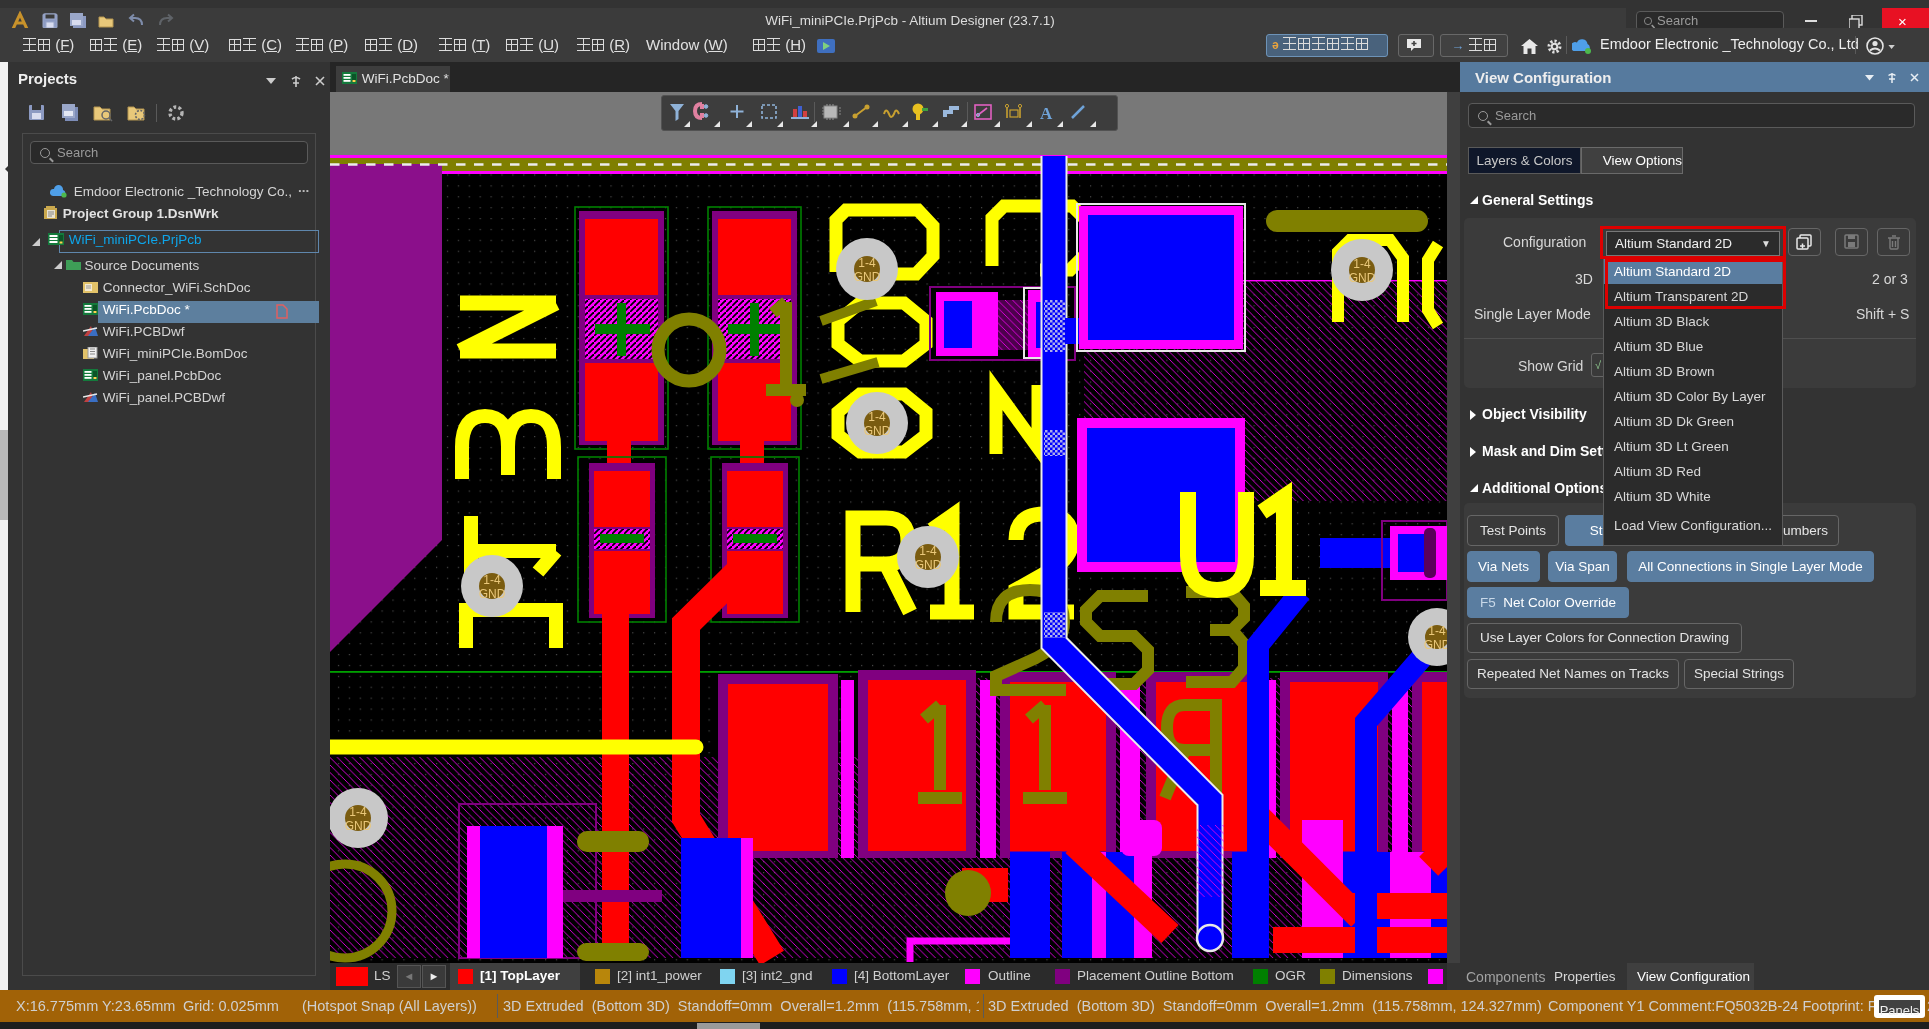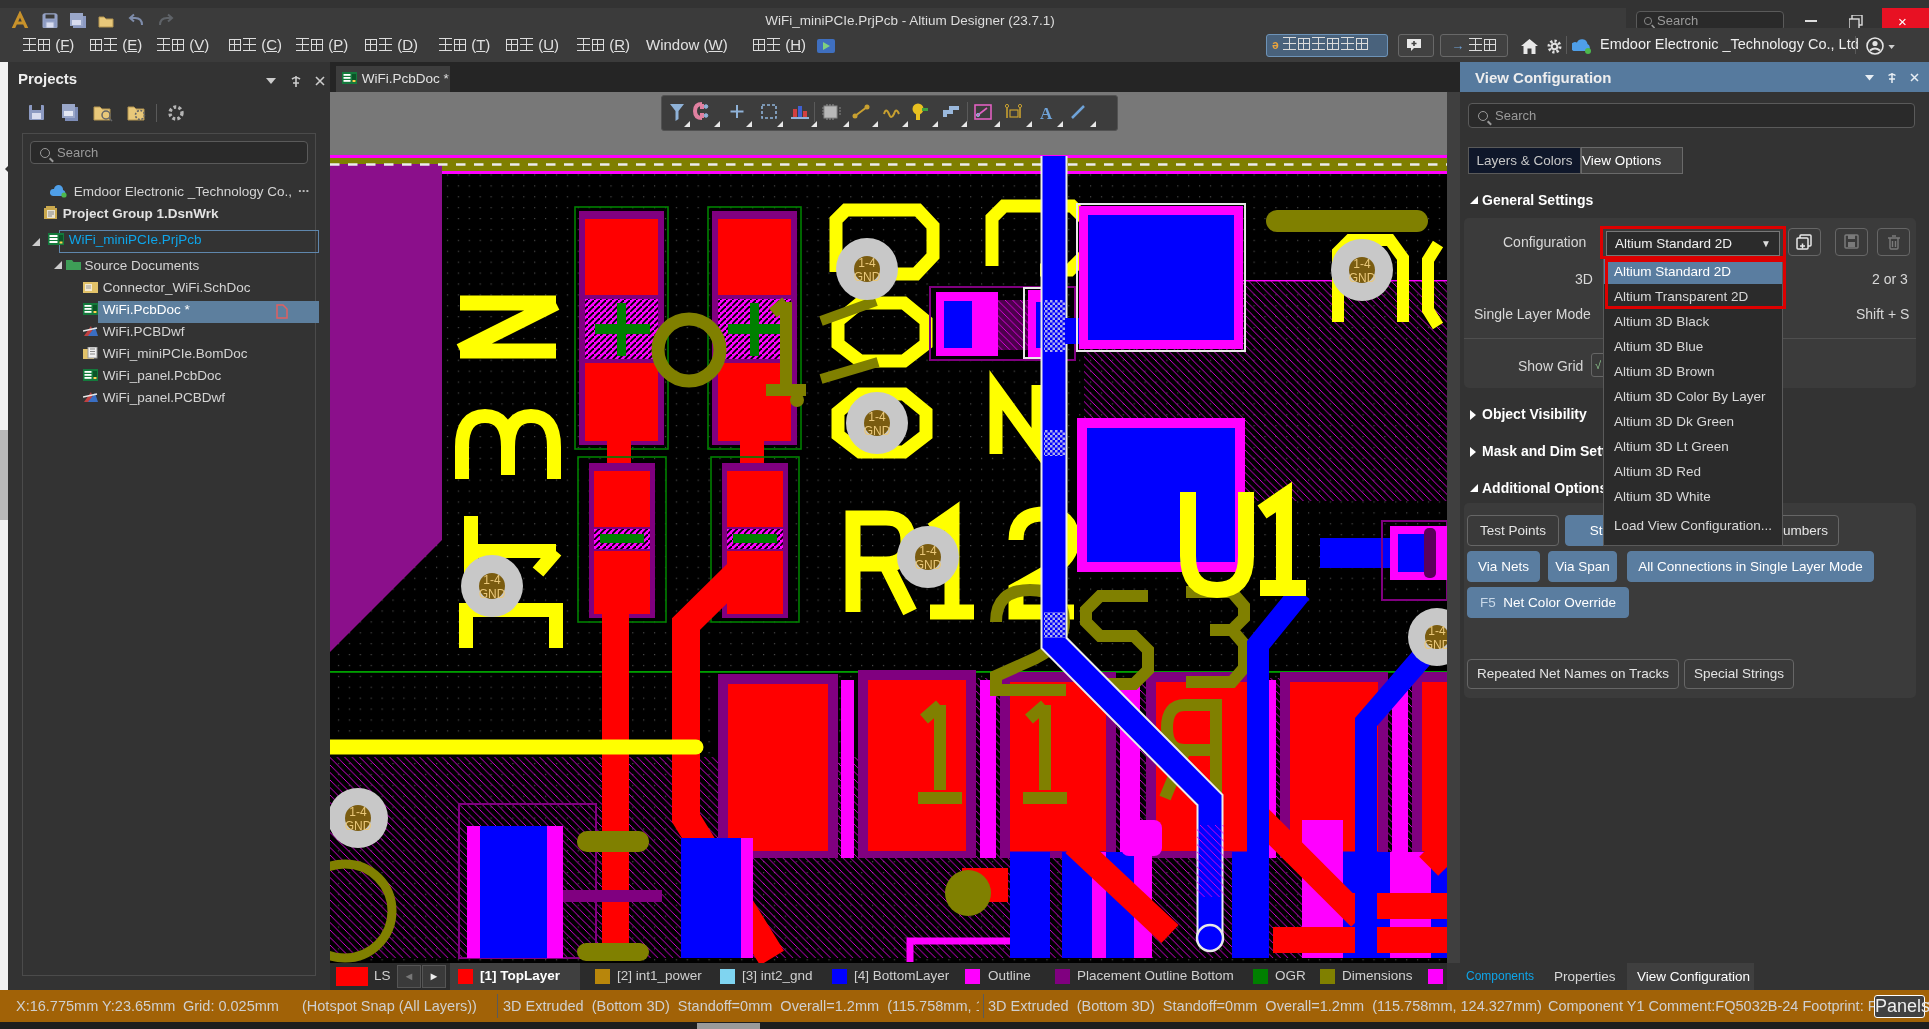--- a/index.html
+++ b/index.html
@@ -545,21 +545,21 @@
  <div id="vchead">
       <span class="ph" style="position:absolute;left:15px;top:7px">View Configuration</span>
   <svg class="ico" style="left:405px;top:11px" width="55" height="11">
         <path d="M0,2 l4.5,5.5 l4.5,-5.5 Z" fill="#e8eef4"></path>
         <path d="M27,0 v6 M24,6 h6 M27,6 v4 M23.5,2.5 q3.5,-2.5 7,0" stroke="#e8eef4" stroke-width="1.5" fill="none"></path>
         <path d="M46,1 l7,7 M53,1 l-7,7" stroke="#e8eef4" stroke-width="1.5"></path>
       </svg>
  </div>
  <div class="srch" style="left:8px;top:41px;width:447px;height:25px;line-height:23px"><span class="mag"></span>Search</div>
  <div class="abs" style="left:8px;top:85px;width:113px;height:27px;background:#0f172a;border:1px solid #5a5a5a;color:#c8c8c8;font-size:13.5px;text-align:center;line-height:25px">Layers &amp; Colors</div>
- <div class="abs" style="left:121px;top:85px;width:102px;height:27px;background:#404040;border:1px solid #6a6a6a;color:#fff;font-size:13.5px;text-align:left;line-height:25px">View Options</div>
+ <div class="abs" style="left:121px;top:85px;width:102px;height:27px;background:#404040;border:1px solid #6a6a6a;color:#fff;font-size:13.5px;text-align:right;line-height:25px">View Options</div>
  <div class="abs" style="left:10px;top:130px;color:#fff;font-weight:bold;font-size:14px"><span class="triw"></span>General Settings</div>
  <div class="abs" style="left:4px;top:156px;width:452px;height:170px;background:#3b3b3b;border-radius:5px"></div>
  <div class="abs" style="left:43px;top:172px;color:#d8d8d8;font-size:14px">Configuration</div>
  <div class="btn" style="left:328px;top:166px;width:33px;height:28px"><svg width="18" height="16" style="margin-top:5px">
         <rect x="4" y="1" width="11" height="11" rx="1" fill="none" stroke="#e8e8e8" stroke-width="1.5"></rect>
         <rect x="1" y="4" width="11" height="11" rx="1" fill="#3a3a3a" stroke="#e8e8e8" stroke-width="1.5"></rect>
         <path d="M6.5,9.5 v5 M4,12 h5" stroke="#e8e8e8" stroke-width="1.5"></path>
       </svg></div>
  <div class="btn" style="left:375px;top:166px;width:33px;height:28px"><svg width="16" height="16" style="margin-top:5px">
         <rect x="1" y="1" width="13" height="13" rx="1" fill="none" stroke="#7a7a7a" stroke-width="1.5"></rect>
@@ -580,51 +580,52 @@
  <div class="abs" style="left:10px;top:381px;color:#fff;font-weight:bold;font-size:14px"><span class="trir"></span>Mask and Dim Settin</div>
  <div class="abs" style="left:10px;top:418px;color:#fff;font-weight:bold;font-size:14px"><span class="triw"></span>Additional Options</div>
  <div class="abs" style="left:4px;top:441px;width:452px;height:195px;background:#3b3b3b;border-radius:5px"></div>
  <div class="btn" style="left:7px;top:453px;width:92px;height:31px;line-height:29px">Test Points</div>
  <div class="btnb" style="left:105px;top:453px;width:88px;height:31px;line-height:29px">Status</div>
  <div class="btn" style="left:240px;top:453px;width:139px;height:31px;line-height:29px;text-align:right;padding-right:10px">umbers</div>
  <div class="btnb" style="left:7px;top:489px;width:73px;height:31px;line-height:29px">Via Nets</div>
  <div class="btnb" style="left:88px;top:489px;width:69px;height:31px;line-height:29px">Via Span</div>
  <div class="btnb" style="left:167px;top:489px;width:247px;height:31px;line-height:29px">All Connections in Single Layer Mode</div>
  <div class="btnb" style="left:7px;top:525px;width:162px;height:31px;line-height:29px"><span style="color:#c8d8e8">F5</span>&nbsp; Net Color Override</div>
+ <div class="btn" style="left:7px;top:561px;width:275px;height:30px;line-height:28px">Use Layer Colors for Connection Drawing</div>
  <div class="btn" style="left:7px;top:597px;width:212px;height:30px;line-height:28px">Repeated Net Names on Tracks</div>
  <div class="btn" style="left:224px;top:597px;width:110px;height:30px;line-height:28px">Special Strings</div>
  <div class="abs" style="left:146px;top:169px;width:174px;height:25px;background:#2b2b2b;border:1px solid #777;color:#f0f0f0;font-size:13.5px;line-height:23px;padding-left:8px">Altium Standard 2D<span style="position:absolute;right:8px;top:0px;color:#ddd;font-size:10px">▼</span></div>
  <div class="abs" style="left:143px;top:196px;width:180px;height:288px;background:#2b2b2b;border:1px solid #5a5a5a">
   <div class="ddi" style="background:#5a7da0;color:#fff">Altium Standard 2D</div>
   <div class="ddi">Altium Transparent 2D</div>
   <div class="ddi">Altium 3D Black</div>
   <div class="ddi">Altium 3D Blue</div>
   <div class="ddi">Altium 3D Brown</div>
   <div class="ddi">Altium 3D Color By Layer</div>
   <div class="ddi">Altium 3D Dk Green</div>
   <div class="ddi">Altium 3D Lt Green</div>
   <div class="ddi">Altium 3D Red</div>
   <div class="ddi">Altium 3D White</div>
   <div class="ddi" style="margin-top:4px">Load View Configuration...</div>
  </div>
  <div class="abs" style="left:140px;top:164px;width:186px;height:33px;border:3px solid #dd0000"></div>
  <div class="abs" style="left:145px;top:197px;width:181px;height:50px;border:3px solid #dd0000"></div>
 </div>
 <div class="abs" style="left:1447px;top:963px;width:482px;height:27px;background:#333"></div>
-<div class="abs" style="left:1466px;top:969px;color:#0ea5e9;font-size:12px">Components</div>
+<div class="abs" style="left:1466px;top:969px;color:#a3a3a3;font-size:14px">Components</div>
 <div class="abs" style="left:1554px;top:969px;color:#d8d8d8;font-size:13.5px">Properties</div>
 <div class="abs" style="left:1627px;top:963px;width:127px;height:27px;background:#3f3f3f"></div>
 <div class="abs" style="left:1637px;top:969px;color:#fff;font-size:13.5px">View Configuration</div>
 <div id="status">
  <div class="abs" style="left:16px;top:8px">X:16.775mm Y:23.65mm</div>
  <div class="abs" style="left:183px;top:8px">Grid: 0.025mm</div>
  <div class="abs" style="left:302px;top:8px">(Hotspot Snap (All Layers))</div>
  <div class="abs" style="left:983px;top:4px;width:1px;height:24px;background:#5a5a5a"></div>
  <div class="abs" style="left:497px;top:4px;width:1px;height:24px;background:#5a5a5a"></div>
  <div class="abs" style="left:503px;top:8px;width:476px;overflow:hidden;white-space:nowrap">3D Extruded&nbsp; (Bottom 3D)&nbsp; Standoff=0mm&nbsp; Overall=1.2mm&nbsp; (115.758mm, 124.327mm)</div>
  <div class="abs" style="left:988px;top:8px;white-space:nowrap">3D Extruded&nbsp; (Bottom 3D)&nbsp; Standoff=0mm&nbsp; Overall=1.2mm&nbsp; (115.758mm, 124.327mm)</div>
  <div class="abs" style="left:1548px;top:8px;white-space:nowrap">Component Y1 Comment:FQ5032B-24 Footprint: FOX</div>
- <div class="abs" style="left:1874px;top:5px;width:51px;height:23px;background:#414141;border:1px solid #ffffff;border-radius:3px;text-align:center;line-height:21px;color:#eee;font-size:18px">Panels</div>
+ <div class="abs" style="left:1874px;top:5px;width:51px;height:23px;background:#414141;border:5px solid #ffffff;border-radius:3px;text-align:center;line-height:21px;color:#eee;font-size:13px">Panels</div>
  <div class="abs" style="left:1927px;top:8px">2</div>
 </div>
 <div id="bstrip">
     <div class="abs" style="left:697px;top:1px;width:63px;height:6px;background:#9a9a9a"></div>
   </div>
 
 </body></html>

